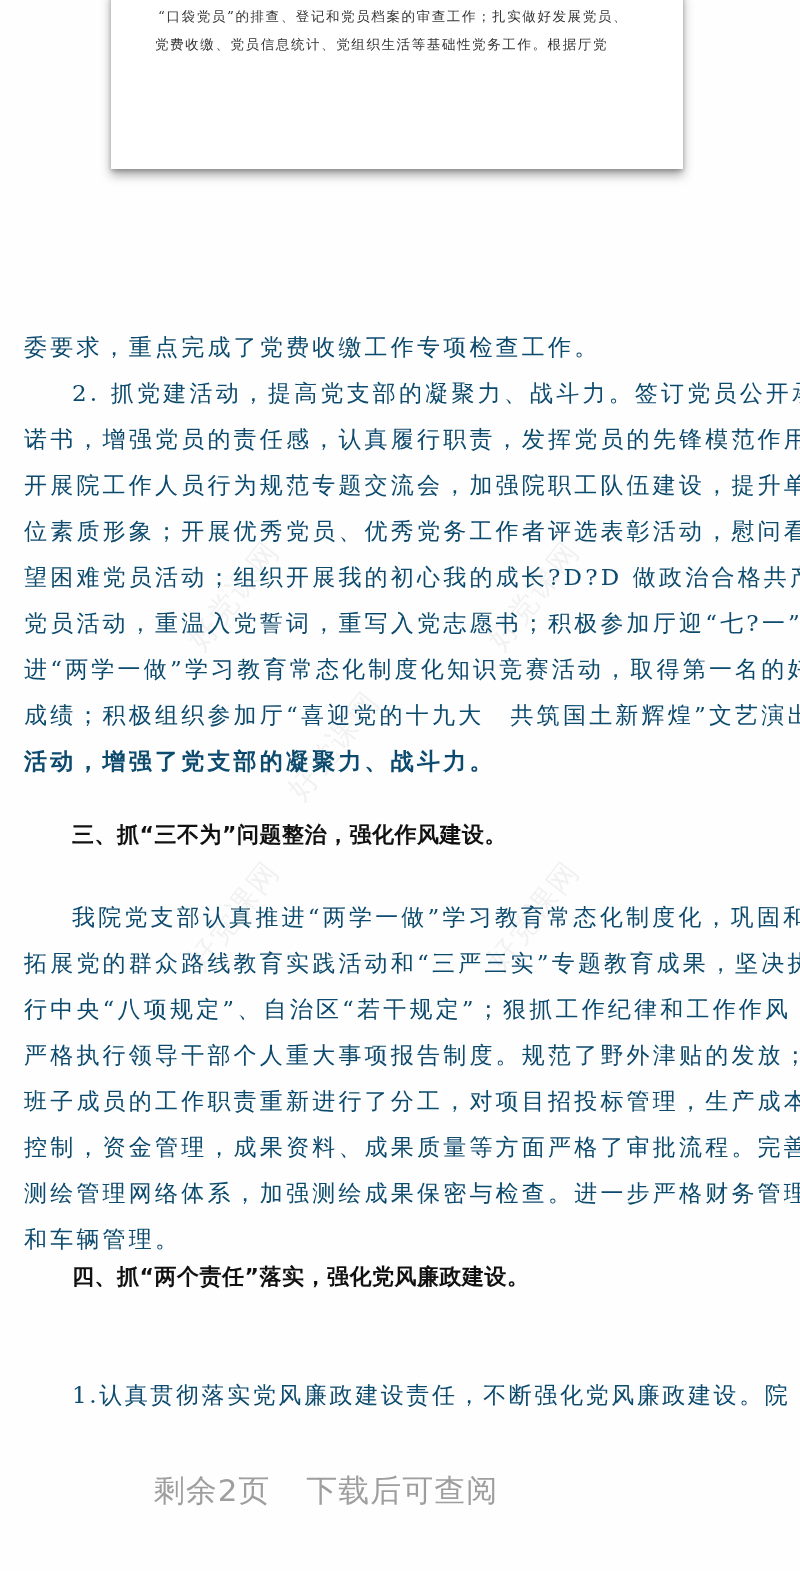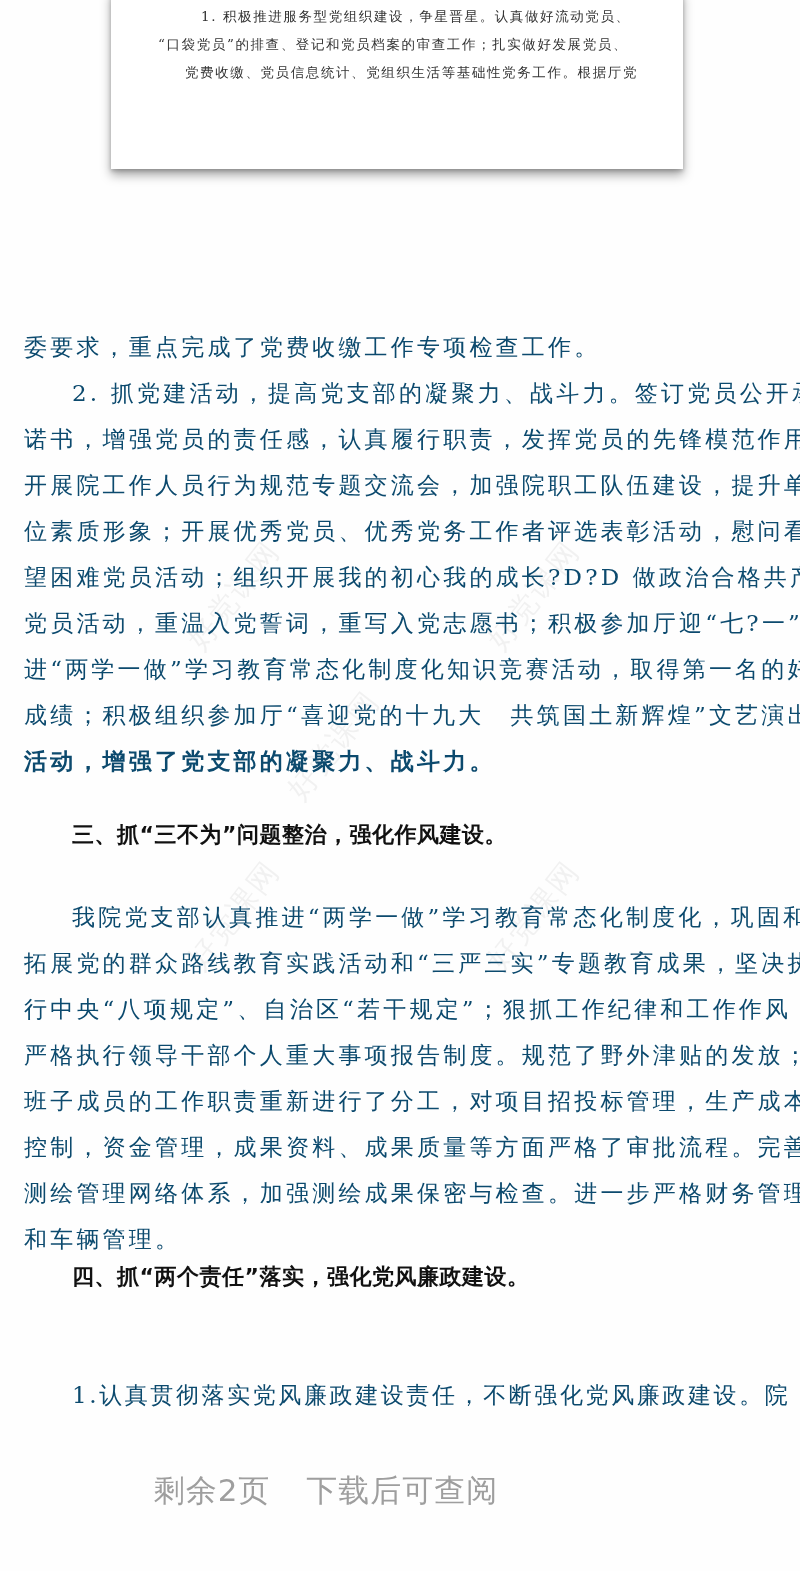--- a/index.html
+++ b/index.html
@@ -13,21 +13,21 @@
     box-shadow: 0 6px 10px rgba(0,0,0,0.35), 0 2px 4px rgba(0,0,0,0.2);
   }
   .preview-text {
     position: absolute; left: 0; top: 12px; width: 100%;
     font-size: 13.5px; line-height: 28px; letter-spacing: 1.6px; color: #333;
     text-align: left;
   }
   .preview-text .pl { display: block; white-space: nowrap; }
   .preview-text .pl0 { padding-left: 90px; }
   .preview-text .pl1 { padding-left: 47px; }
-  .preview-text .pl2 { padding-left: 74px; }
+  .preview-text .pl2 { padding-left: 44px; }
 
   
   .body-line {
     position: absolute; left: 24px; white-space: nowrap;
     font-size: 23px; letter-spacing: 3.2px; line-height: 30px; color: #0c4a6e;
   }
   .indent { left: 72px; }
   .heading {
     position: absolute; left: 72px; white-space: nowrap;
     font-family: "DejaVu Sans", "Liberation Sans", sans-serif;
@@ -47,21 +47,20 @@
     font-family: "DejaVu Sans", "Liberation Sans", sans-serif;
     font-size: 31px; color: #9e9e9e; letter-spacing: 1px;
   }
   .footer-note span { margin: 0 18px; }
 </style>
 </head>
 <body>
 
 <div class="preview-card">
   <div class="preview-text">
-    <span class="pl pl0">1. 积极推进服务型党组织建设，争星晋星。认真做好流动党员、</span>
     <span class="pl pl1">“口袋党员”的排查、登记和党员档案的审查工作；扎实做好发展党员、</span>
     <span class="pl pl2">党费收缴、党员信息统计、党组织生活等基础性党务工作。根据厅党</span>
   </div>
 </div>
 
 <div class="watermark" style="left:170px; top:575px;">好党课网</div>
 <div class="watermark" style="left:470px; top:575px;">好党课网</div>
 <div class="watermark" style="left:270px; top:725px;">好党课网</div>
 <div class="watermark" style="left:170px; top:895px;">好党课网</div>
 <div class="watermark" style="left:470px; top:895px;">好党课网</div>

